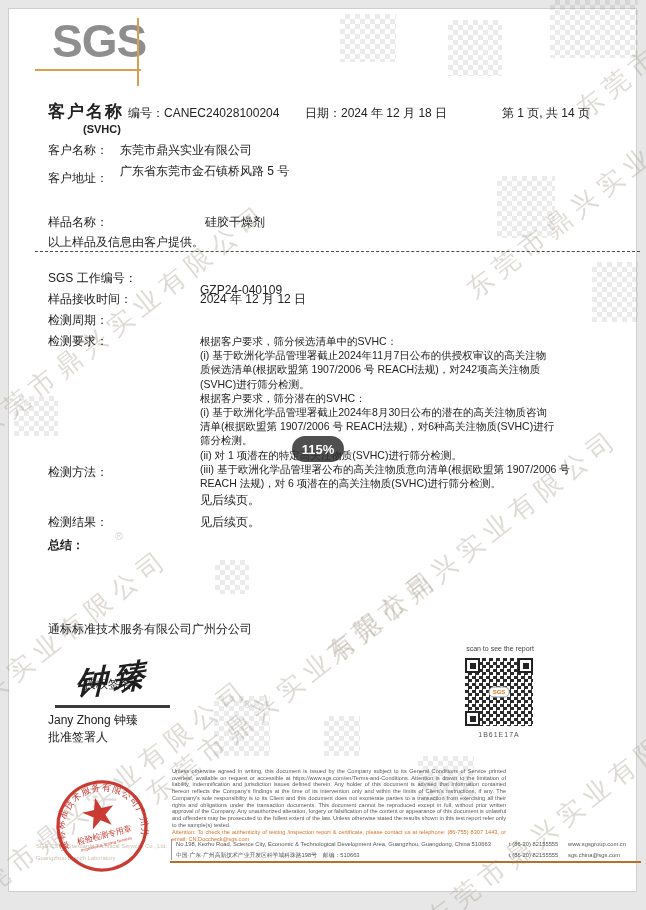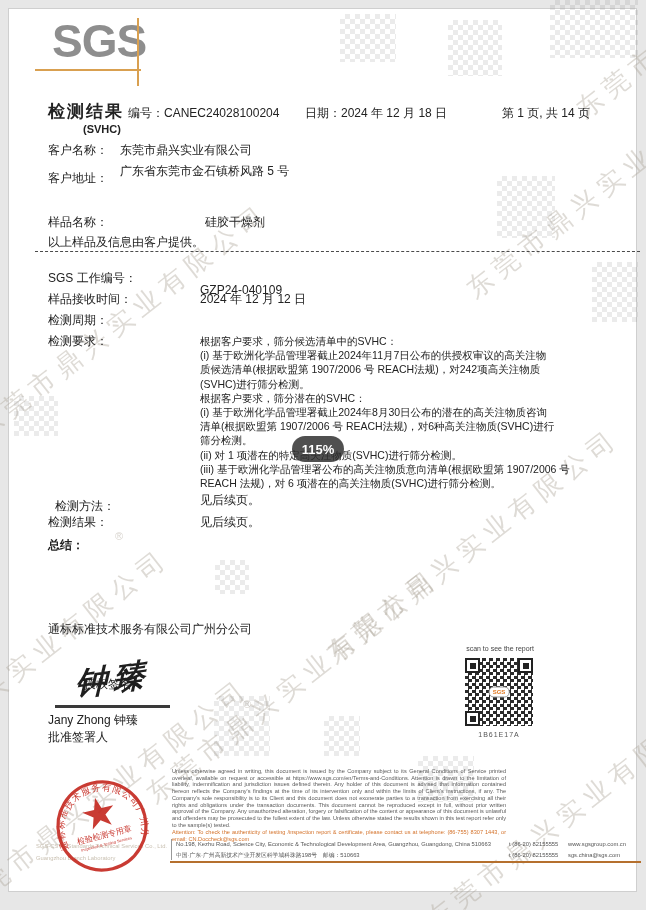--- a/index.html
+++ b/index.html
@@ -71,21 +71,21 @@
     <div class="wm-qr" style="left:215px;top:560px;width:34px;height:34px;"></div>
     <div class="wm-qr" style="left:214px;top:696px;width:56px;height:60px;"></div>
     <div class="wm-qr" style="left:324px;top:716px;width:36px;height:40px;"></div>
     <div class="wm-qr" style="left:418px;top:756px;width:56px;height:46px;"></div>
   </div>
 
   <div class="abs z2 logo-text" style="left:52px;top:18px;">SGS</div>
   <div class="abs z2 logo-hline" style="left:35px;top:69px;width:106px;"></div>
   <div class="abs z2 logo-vline" style="left:137px;top:18px;height:68px;"></div>
 
-  <div class="abs z2 title" style="left:48px;top:100px;">检测结果</div>
+  <div class="abs z2 title" style="left:48px;top:100px;">客户名称</div>
   <div class="abs z2 subtitle" style="left:48px;top:123px;">(SVHC)</div>
   <div class="abs z2 t11" style="left:128px;top:106px;"><span>编号：</span><span>CANEC24028100204</span></div>
   <div class="abs z2 t11" style="left:305px;top:106px;"><span>日期：</span><span>2024 年 12 月 18 日</span></div>
   <div class="abs z2 t11" style="left:502px;top:106px;">第 1 页, 共 14 页</div>
 
   <div class="abs z2 t11" style="left:48px;top:143px;">客户名称：</div>
   <div class="abs z2 t11" style="left:120px;top:143px;">东莞市鼎兴实业有限公司</div>
   <div class="abs z2 t11" style="left:48px;top:164px;margin-top:7px;">客户地址：</div>
   <div class="abs z2 t11" style="left:120px;top:164px;">广东省东莞市金石镇桥风路 5 号</div>
 
@@ -106,21 +106,21 @@
 质候选清单(根据欧盟第 1907/2006 号 REACH法规)，对242项高关注物质
 (SVHC)进行筛分检测。
 根据客户要求，筛分潜在的SVHC：
 (i) 基于欧洲化学品管理署截止2024年8月30日公布的潜在的高关注物质咨询
 清单(根据欧盟第 1907/2006 号 REACH法规)，对6种高关注物质(SVHC)进行
 筛分检测。
 (ii) 对 1 项潜在的特定高关注物质(SVHC)进行筛分检测。
 (iii) 基于欧洲化学品管理署公布的高关注物质意向清单(根据欧盟第 1907/2006 号
 REACH 法规)，对 6 项潜在的高关注物质(SVHC)进行筛分检测。</div>
 
-  <div class="abs z2 t11" style="left:48px;top:499px;margin-left:7px;">检测方法：</div>
+  <div class="abs z2 t11" style="left:48px;top:465px;">检测方法：</div>
   <div class="abs z2 t11" style="left:200px;top:493px;">见后续页。</div>
   <div class="abs z2 t11" style="left:48px;top:515px;">检测结果：</div>
   <div class="abs z2 t11" style="left:200px;top:515px;">见后续页。</div>
 
   <div class="abs z2 t11" style="left:48px;top:538px;font-weight:bold;">总结：</div>
 
   <div class="abs z2 t11" style="left:48px;top:622px;">通标标准技术服务有限公司广州分公司</div>
   <div class="abs z2 t11" style="left:48px;top:677px;padding-left:36px;">授权签名</div>
   <div class="abs z2 sig" style="left:75px;top:658px;">钟臻</div>
   <div class="abs z2 sigline" style="left:55px;top:705px;width:115px;"></div>

